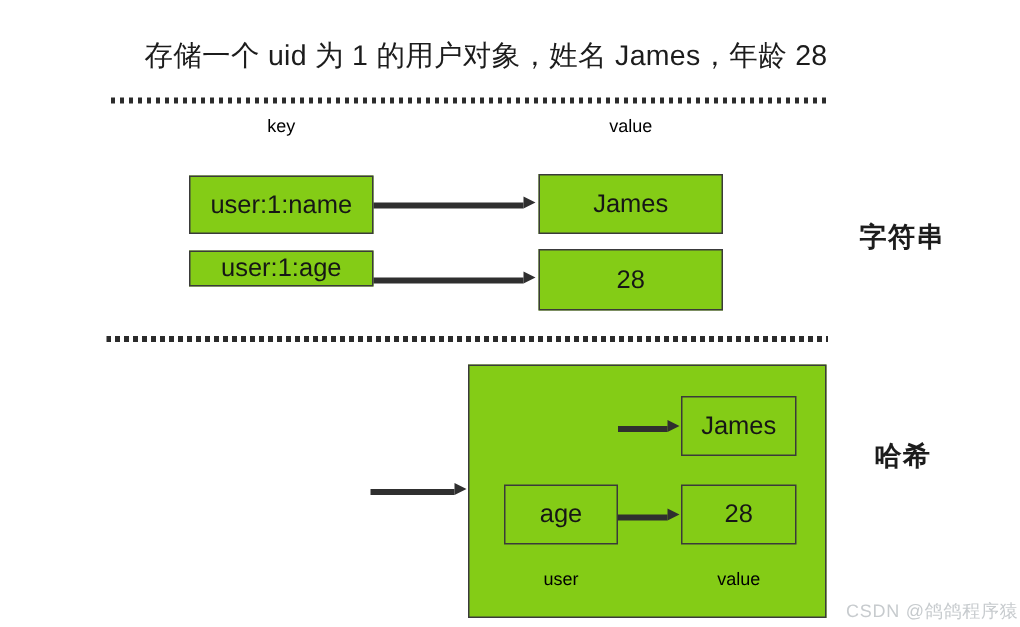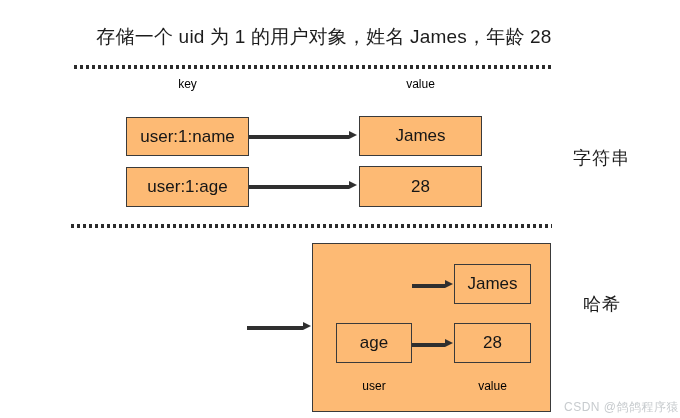--- a/index.html
+++ b/index.html
@@ -32,21 +32,21 @@
   .divider-2 { left: 67px; top: 220px; width: 481px; }
   .col-header {
     position: absolute;
     font-size: 12px;
     text-align: center;
     color: #000000;
   }
   .box {
     position: absolute;
     border: 1px solid #3a3a3a;
-    background: #fdba74;
+    background: #84cc16;
     display: flex;
     align-items: center;
     justify-content: center;
     font-size: 17px;
     color: #161616;
     white-space: nowrap;
     text-align: center;
   }
   .arrow {
     position: absolute;
@@ -62,35 +62,36 @@
     height: 0;
     border-top: 4px solid transparent;
     border-bottom: 4px solid transparent;
     border-left: 8px solid #2f2f2f;
   }
   .side-label {
     position: absolute;
     font-size: 18px;
     color: #1c1c1c;
     letter-spacing: 1px;
+    font-weight: bold;
   }
   .watermark {
     position: absolute;
     right: 3px;
     bottom: 4px;
     font-size: 12px;
     color: #c7cbce;
     letter-spacing: 0.5px;
   }
   
   .hdr-key   { left: 122px; top: 71px; width: 123px; }
   .hdr-value { left: 355px; top: 71px; width: 123px; }
   .s-key-1   { left: 122px; top: 113px; width: 123px; height: 39px; }
   .s-val-1   { left: 355px; top: 112px; width: 123px; height: 40px; }
-  .s-key-2   { left: 122px; top: 163px; width: 123px; height: 40px; }
+  .s-key-2   { left: 122px; top: 163px; width: 123px; height: 24px; }
   .s-val-2   { left: 355px; top: 162px; width: 123px; height: 41px; }
   .s-arrow-1 { left: 245px; top: 131px; width: 100px; }
   .s-arrow-2 { left: 245px; top: 181px; width: 100px; }
   .lbl-string { left: 567px; top: 140px; }
   
   .h-key      { left: 122px; top: 304px; width: 121px; height: 39px; }
   .h-arrow    { left: 243px; top: 322px; width: 56px; }
   .h-outer    { left: 308px; top: 239px; width: 239px; height: 169px; }
   .h-field-1  { left: 332px; top: 260px; width: 76px; height: 40px; }
   .h-val-1    { left: 450px; top: 260px; width: 77px; height: 40px; }

